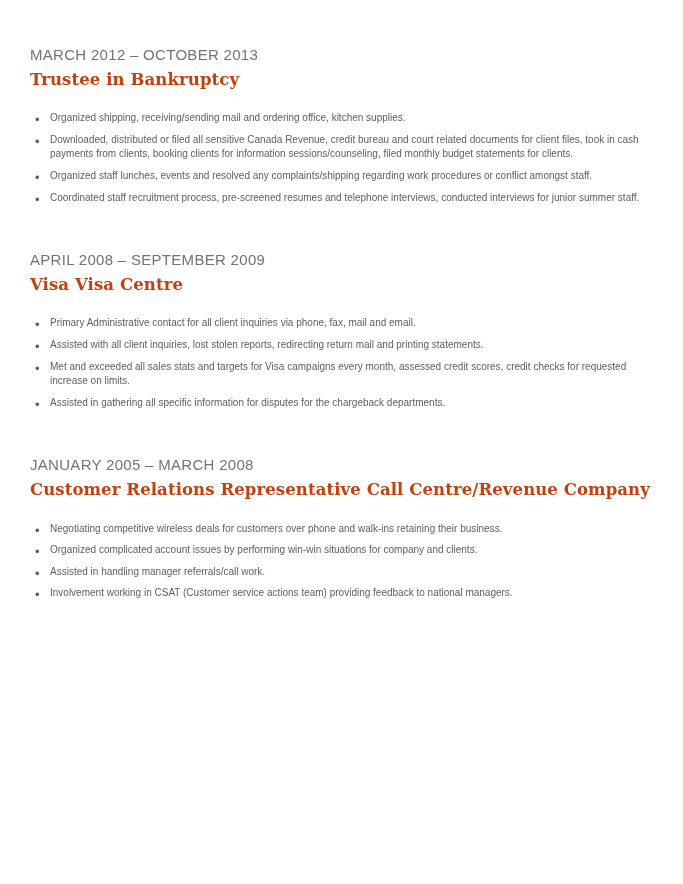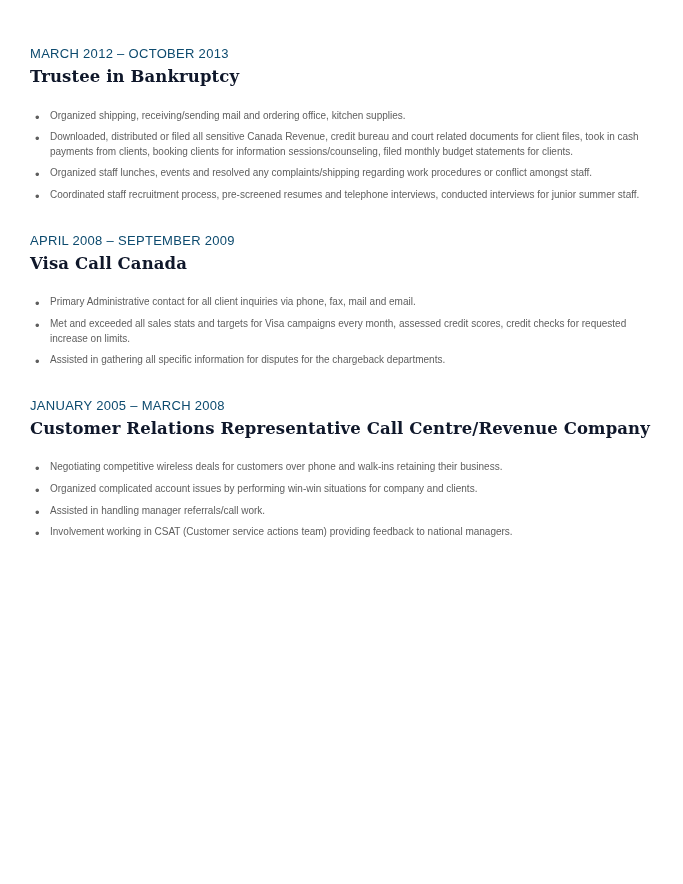--- a/index.html
+++ b/index.html
@@ -11,35 +11,35 @@
     position: relative;
     width: 683px;
     height: 884px;
     box-sizing: border-box;
     background: #ffffff;
     padding: 46px 26px 0 30px;
     font-family: "Liberation Sans", sans-serif;
     overflow: hidden;
   }
   .job + .job {
-    margin-top: 30px;
+    margin-top: 46px;
   }
   .job-date {
-    font-size: 13px;
+    font-size: 15px;
     line-height: 1.25;
-    color: #0c4a6e;
+    color: #737373;
     letter-spacing: 0.3px;
   }
   .job-title {
     margin: 4px 0 0 0;
     font-family: "DejaVu Serif", serif;
     font-weight: 700;
     font-size: 16.5px;
     line-height: 1.3;
-    color: #0f172a;
+    color: #c2410c;
     letter-spacing: 0.1px;
   }
   .bullets {
     list-style: none;
     margin: 21px 0 0 0;
     padding: 0;
   }
   .bullets li {
     position: relative;
     padding-left: 20px;
@@ -70,23 +70,24 @@
     <ul class="bullets">
       <li><span class="dot"></span><span>Organized shipping, receiving/sending mail and ordering office, kitchen supplies.</span></li>
       <li><span class="dot"></span><span>Downloaded, distributed or filed all sensitive Canada Revenue, credit bureau and court related documents for client files, took in cash payments from clients, booking clients for information sessions/counseling, filed monthly budget statements for clients.</span></li>
       <li><span class="dot"></span><span>Organized staff lunches, events and resolved any complaints/shipping regarding work procedures or conflict amongst staff.</span></li>
       <li><span class="dot"></span><span>Coordinated staff recruitment process, pre-screened resumes and telephone interviews, conducted interviews for junior summer staff.</span></li>
     </ul>
   </section>
 
   <section class="job">
     <div class="job-date">APRIL 2008 – SEPTEMBER 2009</div>
-    <h2 class="job-title">Visa Call Canada</h2>
+    <h2 class="job-title">Visa Visa Centre</h2>
     <ul class="bullets">
       <li><span class="dot"></span><span>Primary Administrative contact for all client inquiries via phone, fax, mail and email.</span></li>
+      <li><span class="dot"></span><span>Assisted with all client inquiries, lost stolen reports, redirecting return mail and printing statements.</span></li>
       <li><span class="dot"></span><span>Met and exceeded all sales stats and targets for Visa campaigns every month, assessed credit scores, credit checks for requested increase on limits.</span></li>
       <li><span class="dot"></span><span>Assisted in gathering all specific information for disputes for the chargeback departments.</span></li>
     </ul>
   </section>
 
   <section class="job">
     <div class="job-date">JANUARY 2005 – MARCH 2008</div>
     <h2 class="job-title">Customer Relations Representative Call Centre/Revenue Company</h2>
     <ul class="bullets">
       <li><span class="dot"></span><span>Negotiating competitive wireless deals for customers over phone and walk-ins retaining their business.</span></li>

